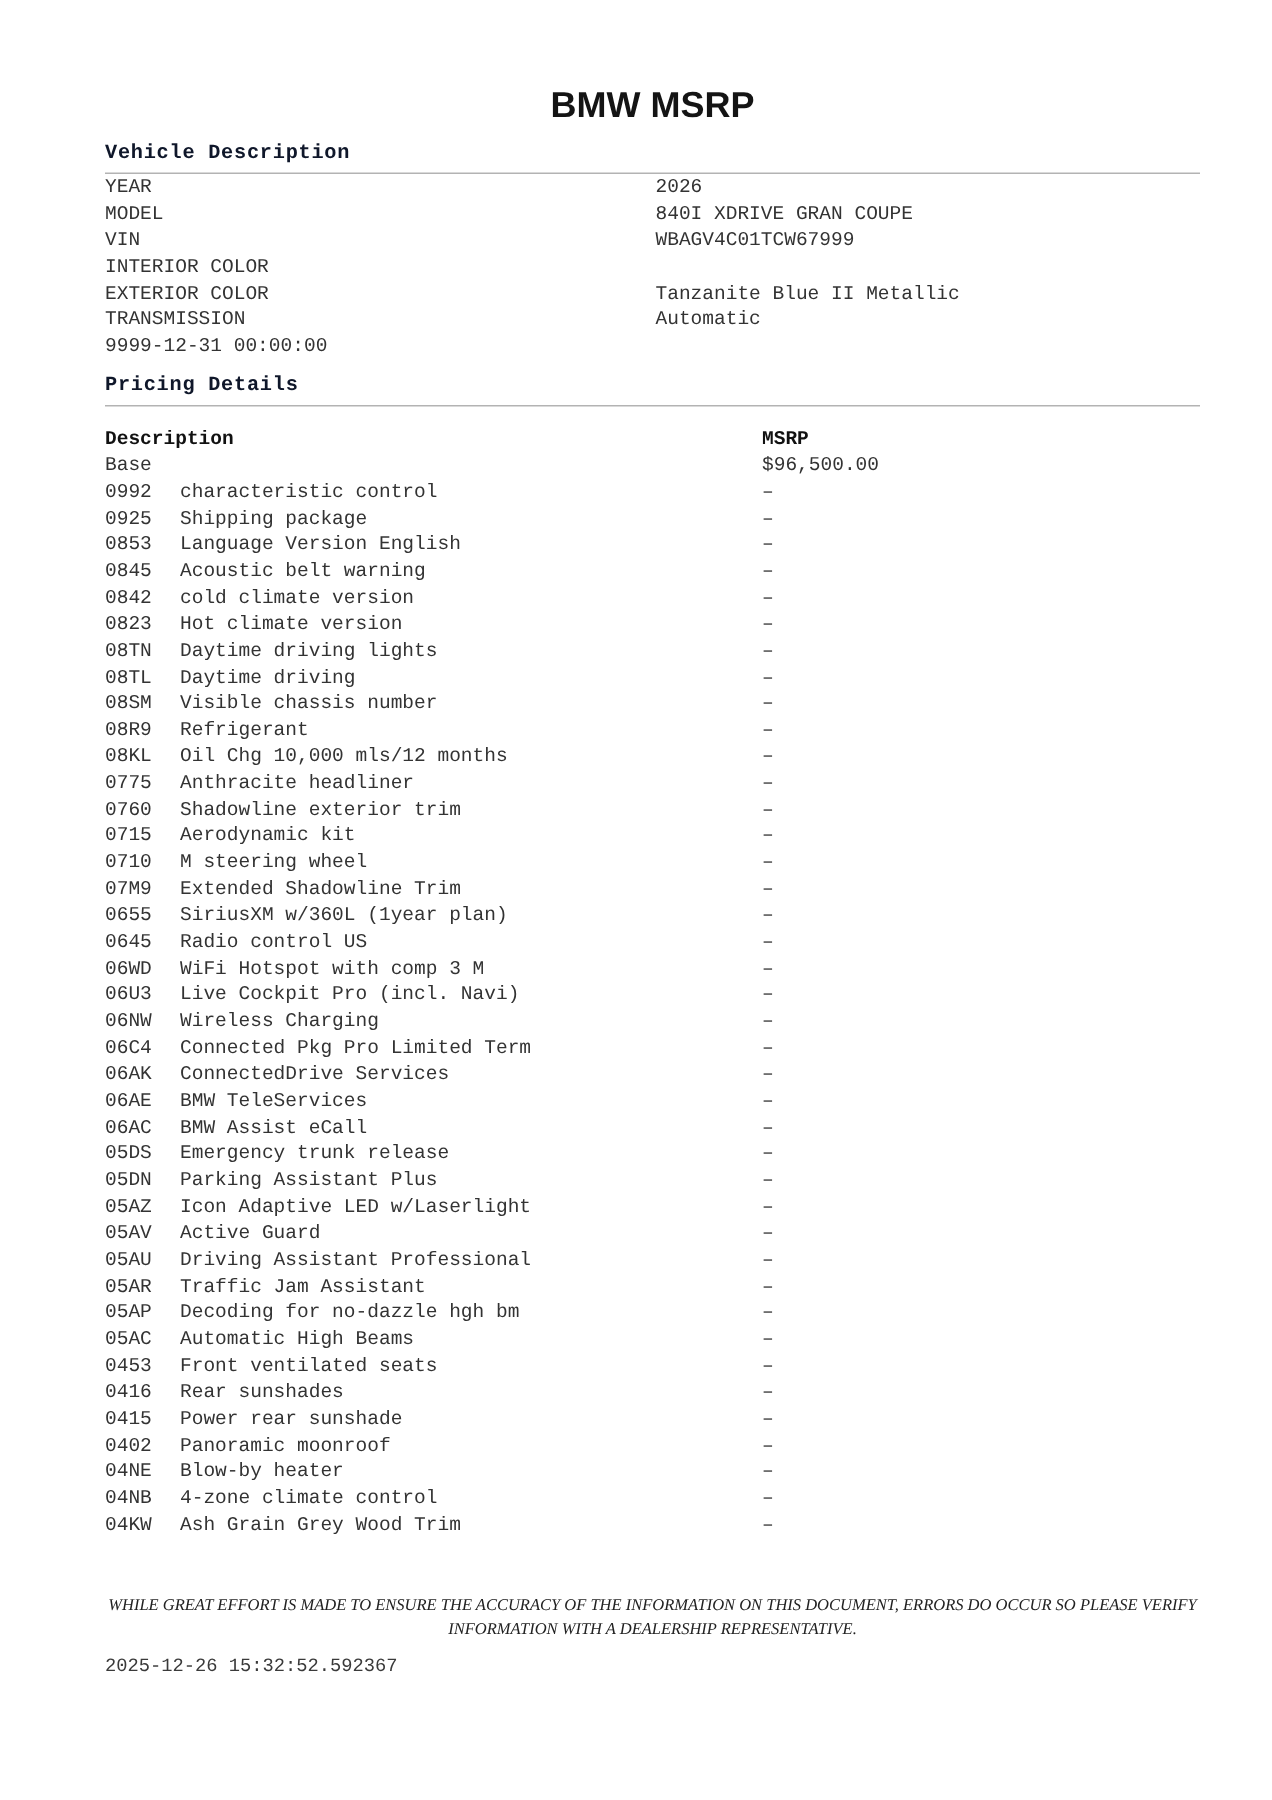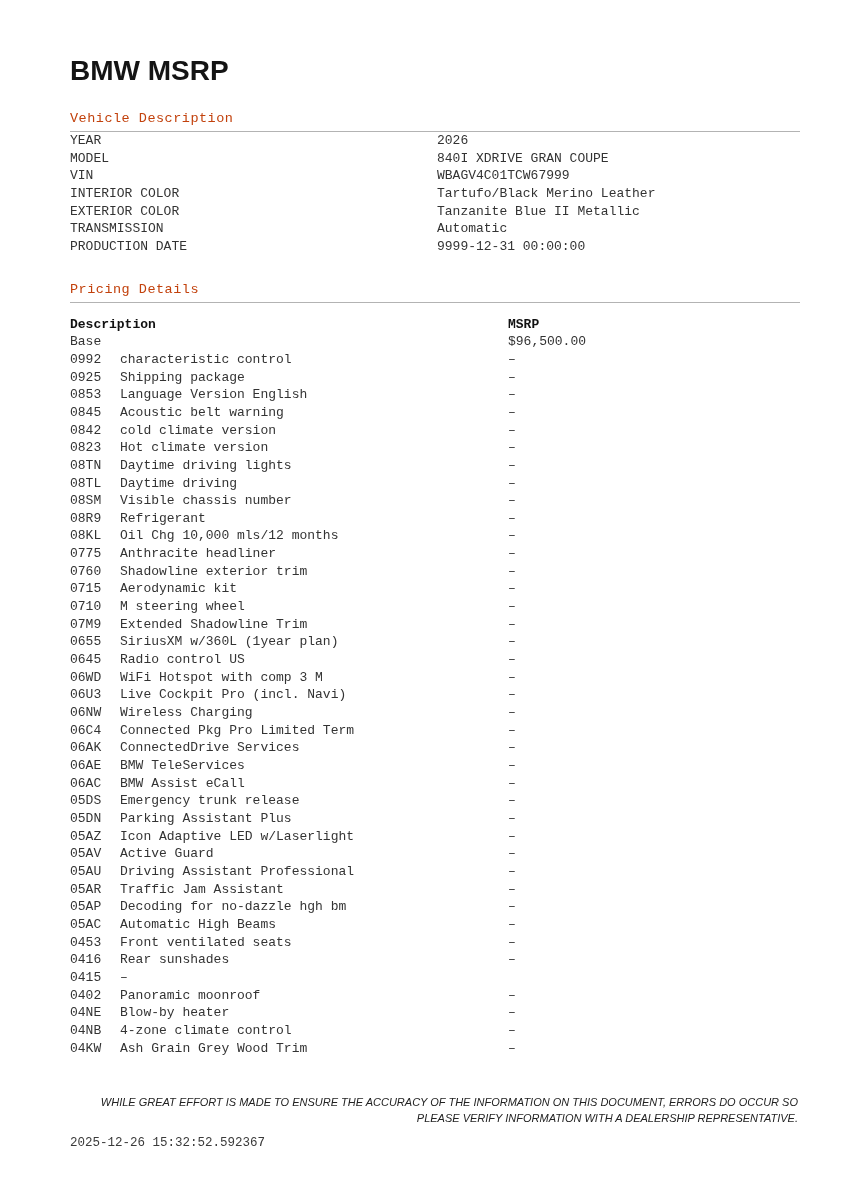--- a/index.html
+++ b/index.html
@@ -19,32 +19,32 @@
     width: 848px;
     height: 1200px;
     box-sizing: border-box;
     padding: 0 48px 0 70px;
     overflow: hidden;
     background: #ffffff;
   }
   .doc-title {
     font-family: "Liberation Sans", sans-serif;
     font-weight: bold;
-    font-size: 28px;
+    font-size: 24px;
     line-height: 29px;
-    text-align: left;
+    text-align: center;
     color: #141414;
     margin: 0;
     padding-top: 56px;
   }
   .section-title {
     font-size: 13.5px;
-    font-weight: normal;
-    color: #c2410c;
-    margin-top: 26px;
+    font-weight: bold;
+    color: #0f172a;
+    margin-top: 10px;
     line-height: 15px;
     letter-spacing: 0.5px;
   }
   .rule {
     border: none;
     border-top: 1px solid #b3b3b3;
     margin: 5px 0 0 0;
     height: 0;
   }
   .kv-table {
@@ -88,25 +88,25 @@
     width: 50px;
   }
   .pr-desc {
     flex: none;
     width: 388px;
   }
   .pr-msrp {
     flex: 1;
   }
   .disclaimer {
-    font-family: Liberation Sans, sans-serif;
+    font-family: Liberation Serif, serif;
     font-style: italic;
     font-size: 11px;
     line-height: 16px;
-    text-align: right;
+    text-align: center;
     color: #222222;
     margin-top: 37px;
     padding: 0 2px;
   }
   .timestamp {
     font-size: 12.5px;
     color: #3a3a3a;
     text-align: left;
     margin-top: 10px;
   }
@@ -133,35 +133,33 @@
         <span class="kv-value">840I XDRIVE GRAN COUPE</span>
       </div>
 
       <div class="kv-row">
         <span class="kv-label">VIN</span>
         <span class="kv-value">WBAGV4C01TCW67999</span>
       </div>
 
       <div class="kv-row">
         <span class="kv-label">INTERIOR COLOR</span>
-        <span class="kv-value">Tartufo/Black Merino Leather</span>
       </div>
 
       <div class="kv-row">
         <span class="kv-label">EXTERIOR COLOR</span>
         <span class="kv-value">Tanzanite Blue II Metallic</span>
       </div>
 
       <div class="kv-row">
         <span class="kv-label">TRANSMISSION</span>
         <span class="kv-value">Automatic</span>
       </div>
 
       <div class="kv-row">
-        <span class="kv-label">PRODUCTION DATE</span>
         <span class="kv-value">9999-12-31 00:00:00</span>
       </div>
     </div>
 
   <div class="section-title">Pricing Details</div>
   <hr class="rule">
 
   <div class="price-header">
     <span class="ph-desc">Description</span>
     <span class="ph-msrp">MSRP</span>
@@ -381,20 +379,21 @@
       </div>
 
       <div class="price-row">
         <span class="pr-code">0416</span>
         <span class="pr-desc">Rear sunshades</span>
         <span class="pr-msrp">–</span>
       </div>
 
       <div class="price-row">
         <span class="pr-code">0415</span>
+        <span class="pr-desc">Power rear sunshade</span>
         <span class="pr-msrp">–</span>
       </div>
 
       <div class="price-row">
         <span class="pr-code">0402</span>
         <span class="pr-desc">Panoramic moonroof</span>
         <span class="pr-msrp">–</span>
       </div>
 
       <div class="price-row">

